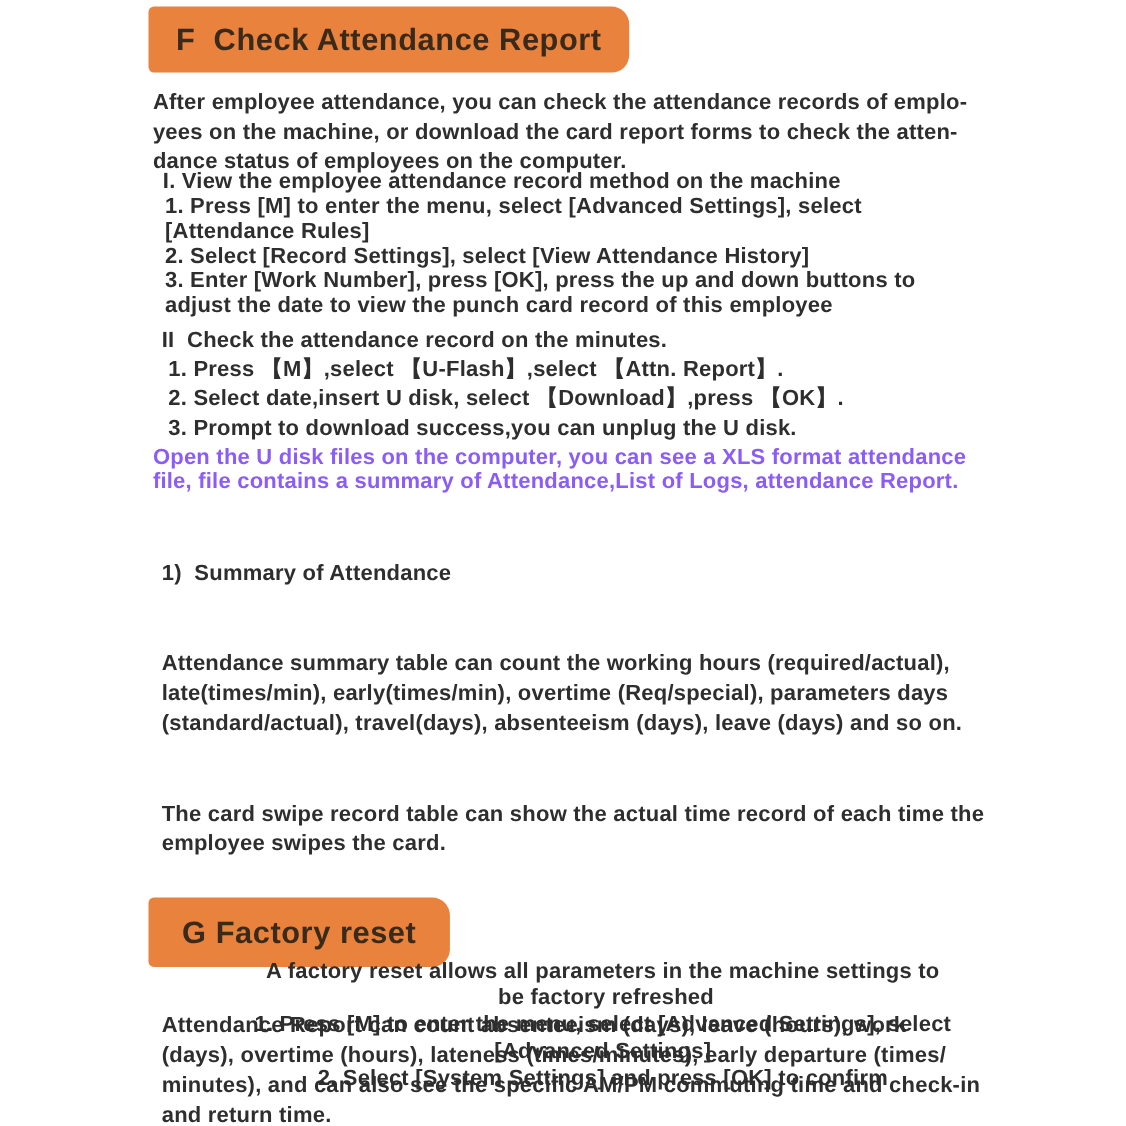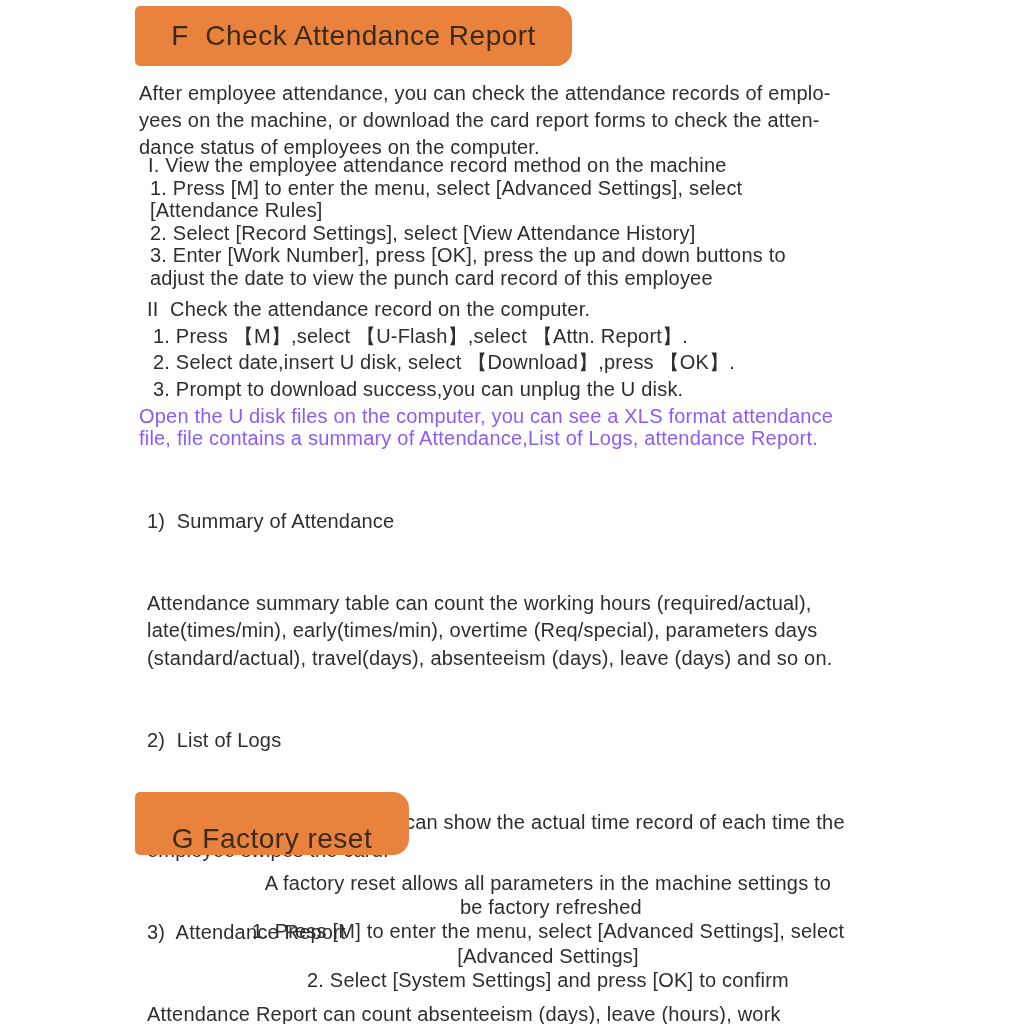--- a/index.html
+++ b/index.html
@@ -1,27 +1,27 @@
 <!DOCTYPE html>
 <html><head>
 <meta charset="utf-8">
 <style>
   html,body{margin:0;padding:0;background:#fff;}
   .page{
     position:relative;width:952px;height:1024px;background:#ffffff;
     font-family:"Liberation Sans","DejaVu Sans",sans-serif;
-    color:#2e2e2e;overflow:hidden;
+    color:#2e2e2e;overflow:hidden;font-weight:bold;
   }
   .banner{
     position:absolute;background:#E8823C;
     border-radius:5px 16px 16px 5px;
     display:flex;align-items:center;justify-content:center;
   }
   .banner-f{left:135px;top:6px;width:437px;height:60px;}
-  .banner-g{left:135px;top:792px;width:274px;height:63px;align-items:flex-end;}
+  .banner-g{left:135px;top:816px;width:274px;height:63px;}
   .banner-title{
     font-size:28px;color:#3A2A1C;white-space:pre-wrap;letter-spacing:.5px;
   }
   .block{
     position:absolute;margin:0;font-size:20px;line-height:27px;
     white-space:pre-wrap;letter-spacing:.2px;width:800px;
   }
   .intro{left:139px;top:80px;line-height:27px;}
   .m1-heading{left:148px;top:154px;line-height:22px;}
   .m1-steps{left:150px;top:177px;line-height:22.4px;}
@@ -46,35 +46,34 @@
   <p class="block intro">After employee attendance, you can check the attendance records of emplo-
 yees on the machine, or download the card report forms to check the atten-
 dance status of employees on the computer.</p>
 
   <p class="block m1-steps">1. Press [M] to enter the menu, select [Advanced Settings], select
 [Attendance Rules]
 2. Select [Record Settings], select [View Attendance History]
 3. Enter [Work Number], press [OK], press the up and down buttons to
 adjust the date to view the punch card record of this employee</p>
 
-  <p class="block m2-heading">II  Check the attendance record on the computer.</p>
+  <p class="block m2-heading">II  Check the attendance record on the minutes.</p>
 
   <p class="block m2-steps">1. Press 【M】,select 【U-Flash】,select 【Attn. Report】.
 2. Select date,insert U disk, select 【Download】,press 【OK】.
 3. Prompt to download success,you can unplug the U disk.</p>
 
   <p class="block note-orange">Open the U disk files on the computer, you can see a XLS format attendance
 file, file contains a summary of Attendance,List of Logs, attendance Report.</p>
 
   <div class="block items">
     <p>1)  Summary of Attendance</p>
     <p>Attendance summary table can count the working hours (required/actual),
 late(times/min), early(times/min), overtime (Req/special), parameters days
 (standard/actual), travel(days), absenteeism (days), leave (days) and so on.</p>
-    <p>2)  List of Logs</p>
     <p>The card swipe record table can show the actual time record of each time the
 employee swipes the card.</p>
     <p>3)  Attendance Report</p>
     <p>Attendance Report can count absenteeism (days), leave (hours), work
 (days), overtime (hours), lateness (times/minutes), early departure (times/
 minutes), and can also see the specific AM/PM commuting time and check-in
 and return time.</p>
   </div>
 
   <div class="banner banner-g">

